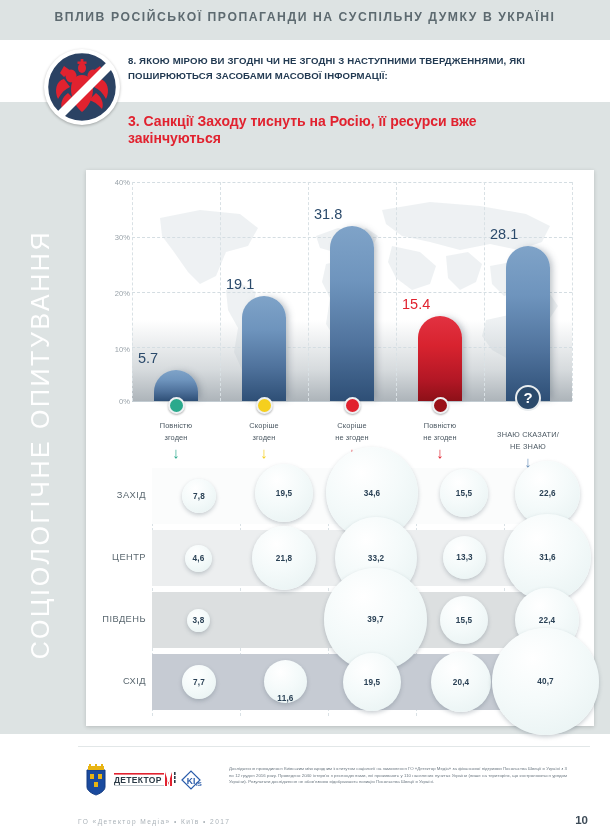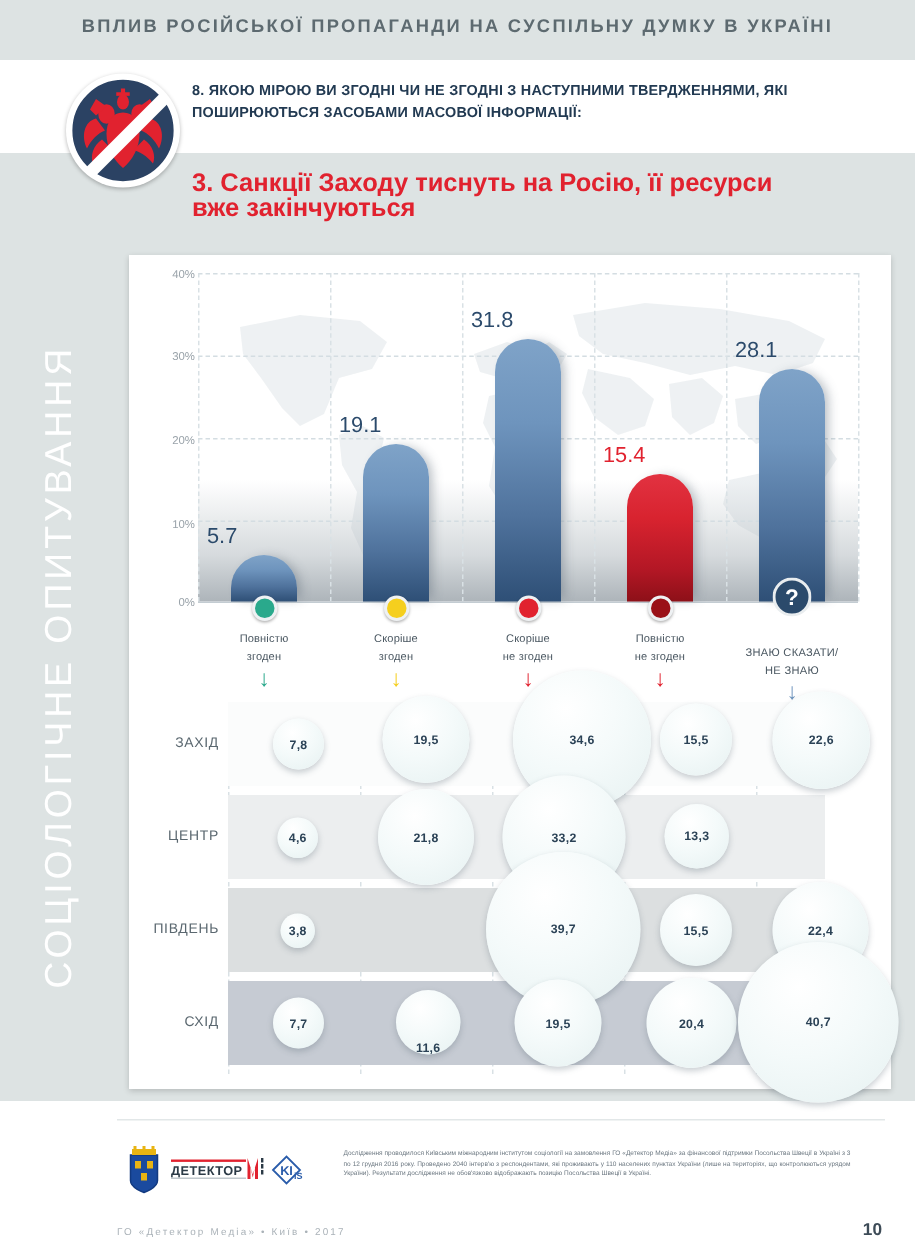--- a/index.html
+++ b/index.html
@@ -33,21 +33,21 @@
     letter-spacing:.15px;color:#223a52;
   }
 
   
   #statement-band{
     position:absolute;left:0;top:102px;width:610px;height:60px;
     background:#dde3e3;
   }
   #statement-text{
     position:absolute;left:128px;top:113px;width:400px;
-    font-size:17px;font-weight:bold;line-height:17px;
+    font-size:14px;font-weight:bold;line-height:17px;
     color:#e1222f;
   }
 
   
   #emblem{
     position:absolute;left:44px;top:49px;width:76px;height:76px;
     border-radius:50%;
     background:#ffffff;
     box-shadow:0 1px 3px rgba(0,0,0,.28);
     overflow:hidden;
@@ -371,41 +371,44 @@
         <div class="mrow-bg" style="background:#c6cbd3;"></div>
         <div class="mrow-label">СХІД</div>
       </div>
 
       <div class="bubble" style="left:96px;top:11px;width:34px;height:34px;">
           <span>7,8</span>
         </div>
       <div class="bubble" style="left:169px;top:-4px;width:58px;height:58px;">
           <span>19,5</span>
         </div>
-      <div class="bubble" style="left:256px;top:-21px;width:92px;height:92px;align-items:center;">
+      <div class="bubble" style="left:240px;top:-21px;width:92px;height:92px;align-items:center;">
           <span>34,6</span>
         </div>
       <div class="bubble" style="left:354px;top:1px;width:48px;height:48px;">
           <span>15,5</span>
         </div>
       <div class="bubble" style="left:429px;top:-7px;width:65px;height:65px;">
           <span>22,6</span>
         </div>
 
       <div class="bubble" style="left:99px;top:77px;width:27px;height:27px;">
           <span>4,6</span>
         </div>
       <div class="bubble" style="left:166px;top:58px;width:64px;height:64px;">
           <span>21,8</span>
         </div>
       <div class="bubble" style="left:249px;top:49px;width:82px;height:82px;">
           <span>33,2</span>
         </div>
       <div class="bubble" style="left:357px;top:68px;width:43px;height:43px;">
           <span>13,3</span>
+        </div>
+      <div class="bubble" style="left:418px;top:46px;width:87px;height:87px;">
+          <span>31,6</span>
         </div>
 
       <div class="bubble" style="left:101px;top:141px;width:23px;height:23px;">
           <span>3,8</span>
         </div>
       <div class="bubble" style="left:238px;top:100px;width:103px;height:103px;">
           <span>39,7</span>
         </div>
       <div class="bubble" style="left:354px;top:128px;width:48px;height:48px;">
           <span>15,5</span>

